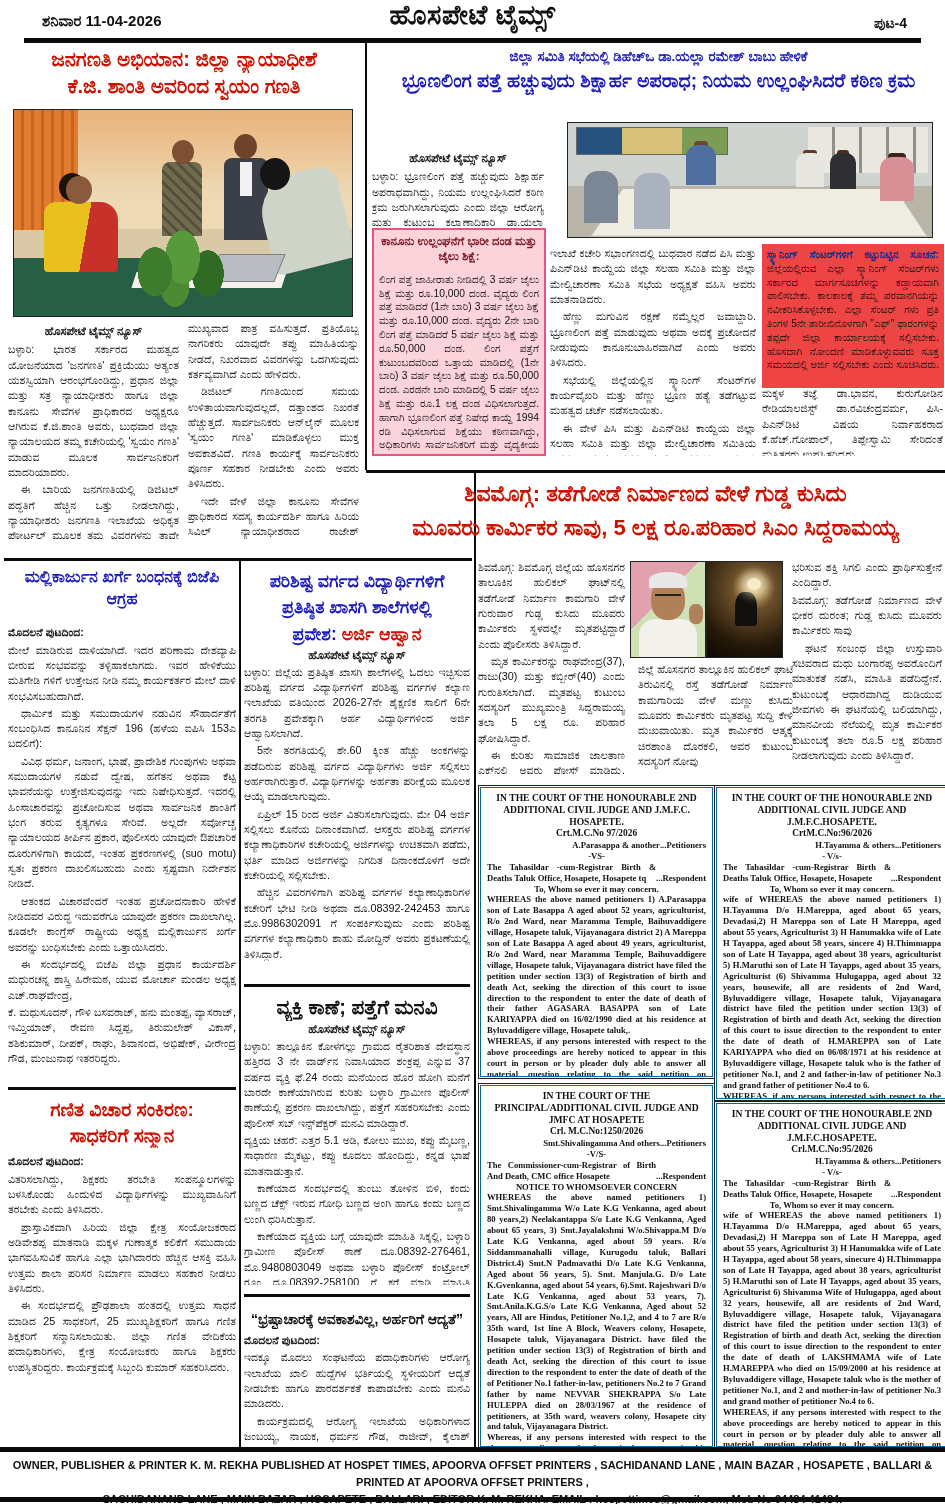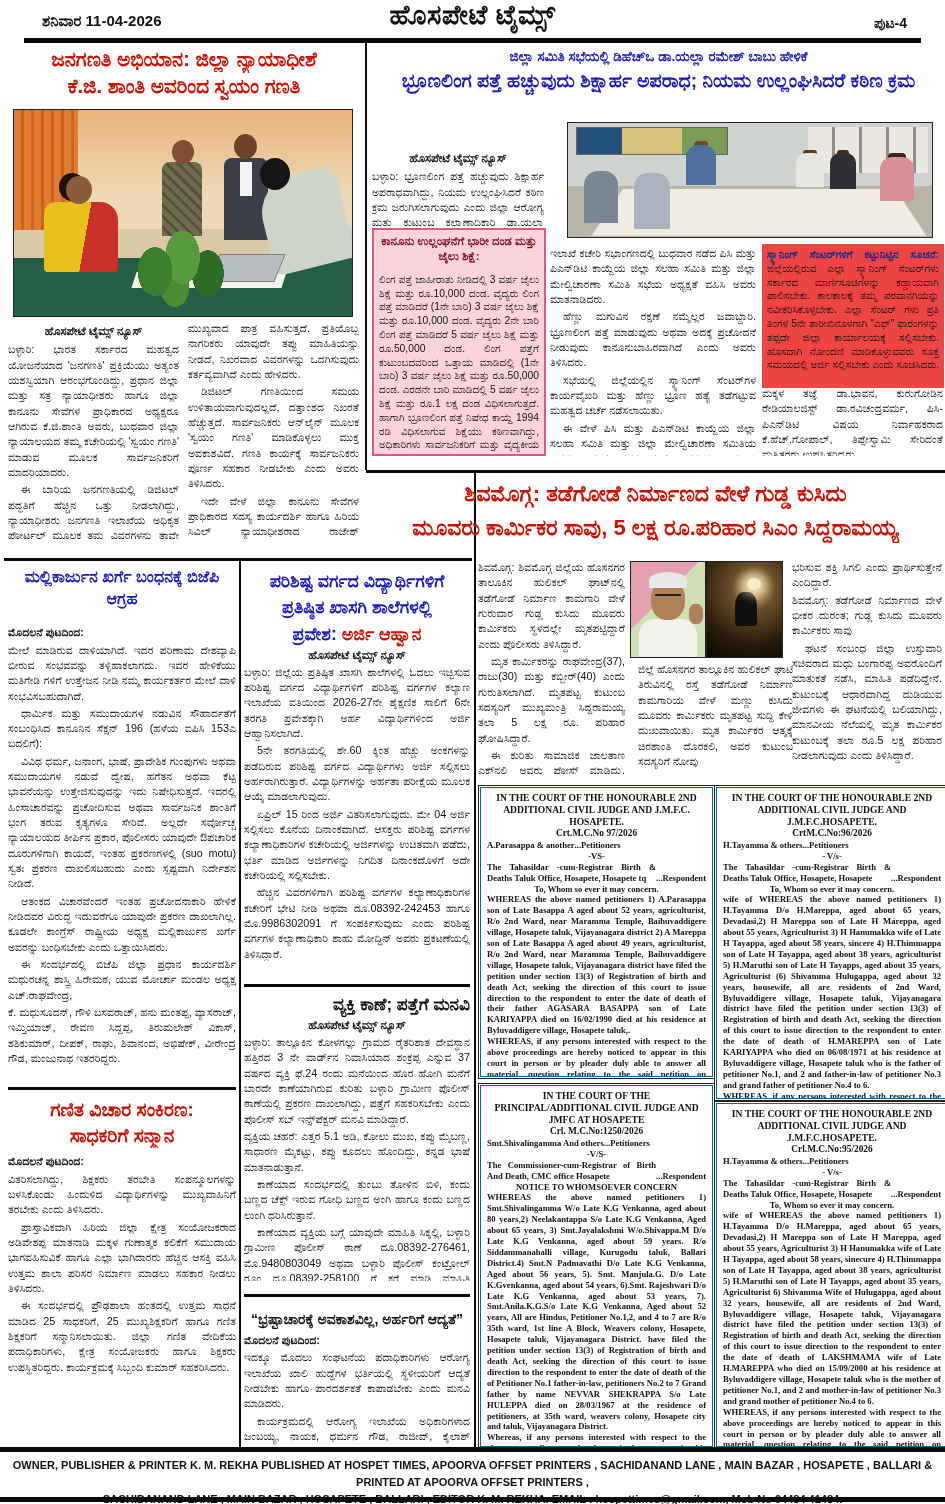--- a/index.html
+++ b/index.html
@@ -60,36 +60,36 @@
   .kharge-hl{font-size:16px;margin:6px 0 16px 0;}
   .lead{font-weight:bold;}
   .lc-rule{position:absolute;left:0;top:527px;width:228px;height:3px;}
   .math-blk{position:absolute;left:0;top:537px;width:228px;height:350px;}
   .math-hl{font-size:19px;}
   
   .midcol{left:244px;top:560px;width:226px;height:887px;}
   .sc-hl{font-size:17.5px;line-height:1.5;}
   .mc-rule1{position:absolute;left:0;top:424px;width:226px;height:3px;}
   .missing-blk{position:absolute;left:0;top:432px;width:226px;height:296px;}
-  .missing-hl{font-size:17px;margin:2px 0 2px 0;text-align:right;}
+  .missing-hl{font-size:20px;margin:2px 0 2px 0;}
   .mc-rule2{position:absolute;left:0;top:734px;width:226px;height:3px;}
   .corr-blk{position:absolute;left:0;top:742px;width:226px;height:142px;}
   .corr-hl{font-size:14px;margin:8px 0 4px 0;}
   
   .notices{left:478px;top:785px;width:467px;height:667px;}
   .notice{position:absolute;background:#fff;border:1px solid #0369a1;box-shadow:0 0 0 1px #fff,0 0 0 2px #222;
           font-family:"Liberation Serif","DejaVu Serif",serif;font-weight:bold;font-size:8.6px;
           line-height:1.27;padding:4px 6px;text-align:justify;overflow:hidden;}
   .n1{left:2px;top:2px;width:219px;height:280px;}
   .n2{left:238px;top:2px;width:218px;height:302px;}
   .n3{left:2px;top:300px;width:219px;height:352px;}
   .n4{left:238px;top:318px;width:218px;height:334px;}
   .n-court{text-align:center;font-size:9.6px;line-height:1.25;}
   .n-case{text-align:center;font-size:9.4px;}
-  .n-row{display:flex;justify-content:flex-start;}
+  .n-row{display:flex;justify-content:flex-end;}
   .n-vs{text-align:center;}
   .n-concern{text-align:center;}
   
   .footer{left:0;top:1447px;width:945px;height:55px;border-top:5px solid #0a0a0a;border-bottom:5px solid #0a0a0a;
           text-align:center;font-weight:bold;font-size:11px;line-height:1.55;padding-top:5px;box-sizing:border-box;}
   
   .shape{position:absolute;}
 </style>
 </head>
 <body>

